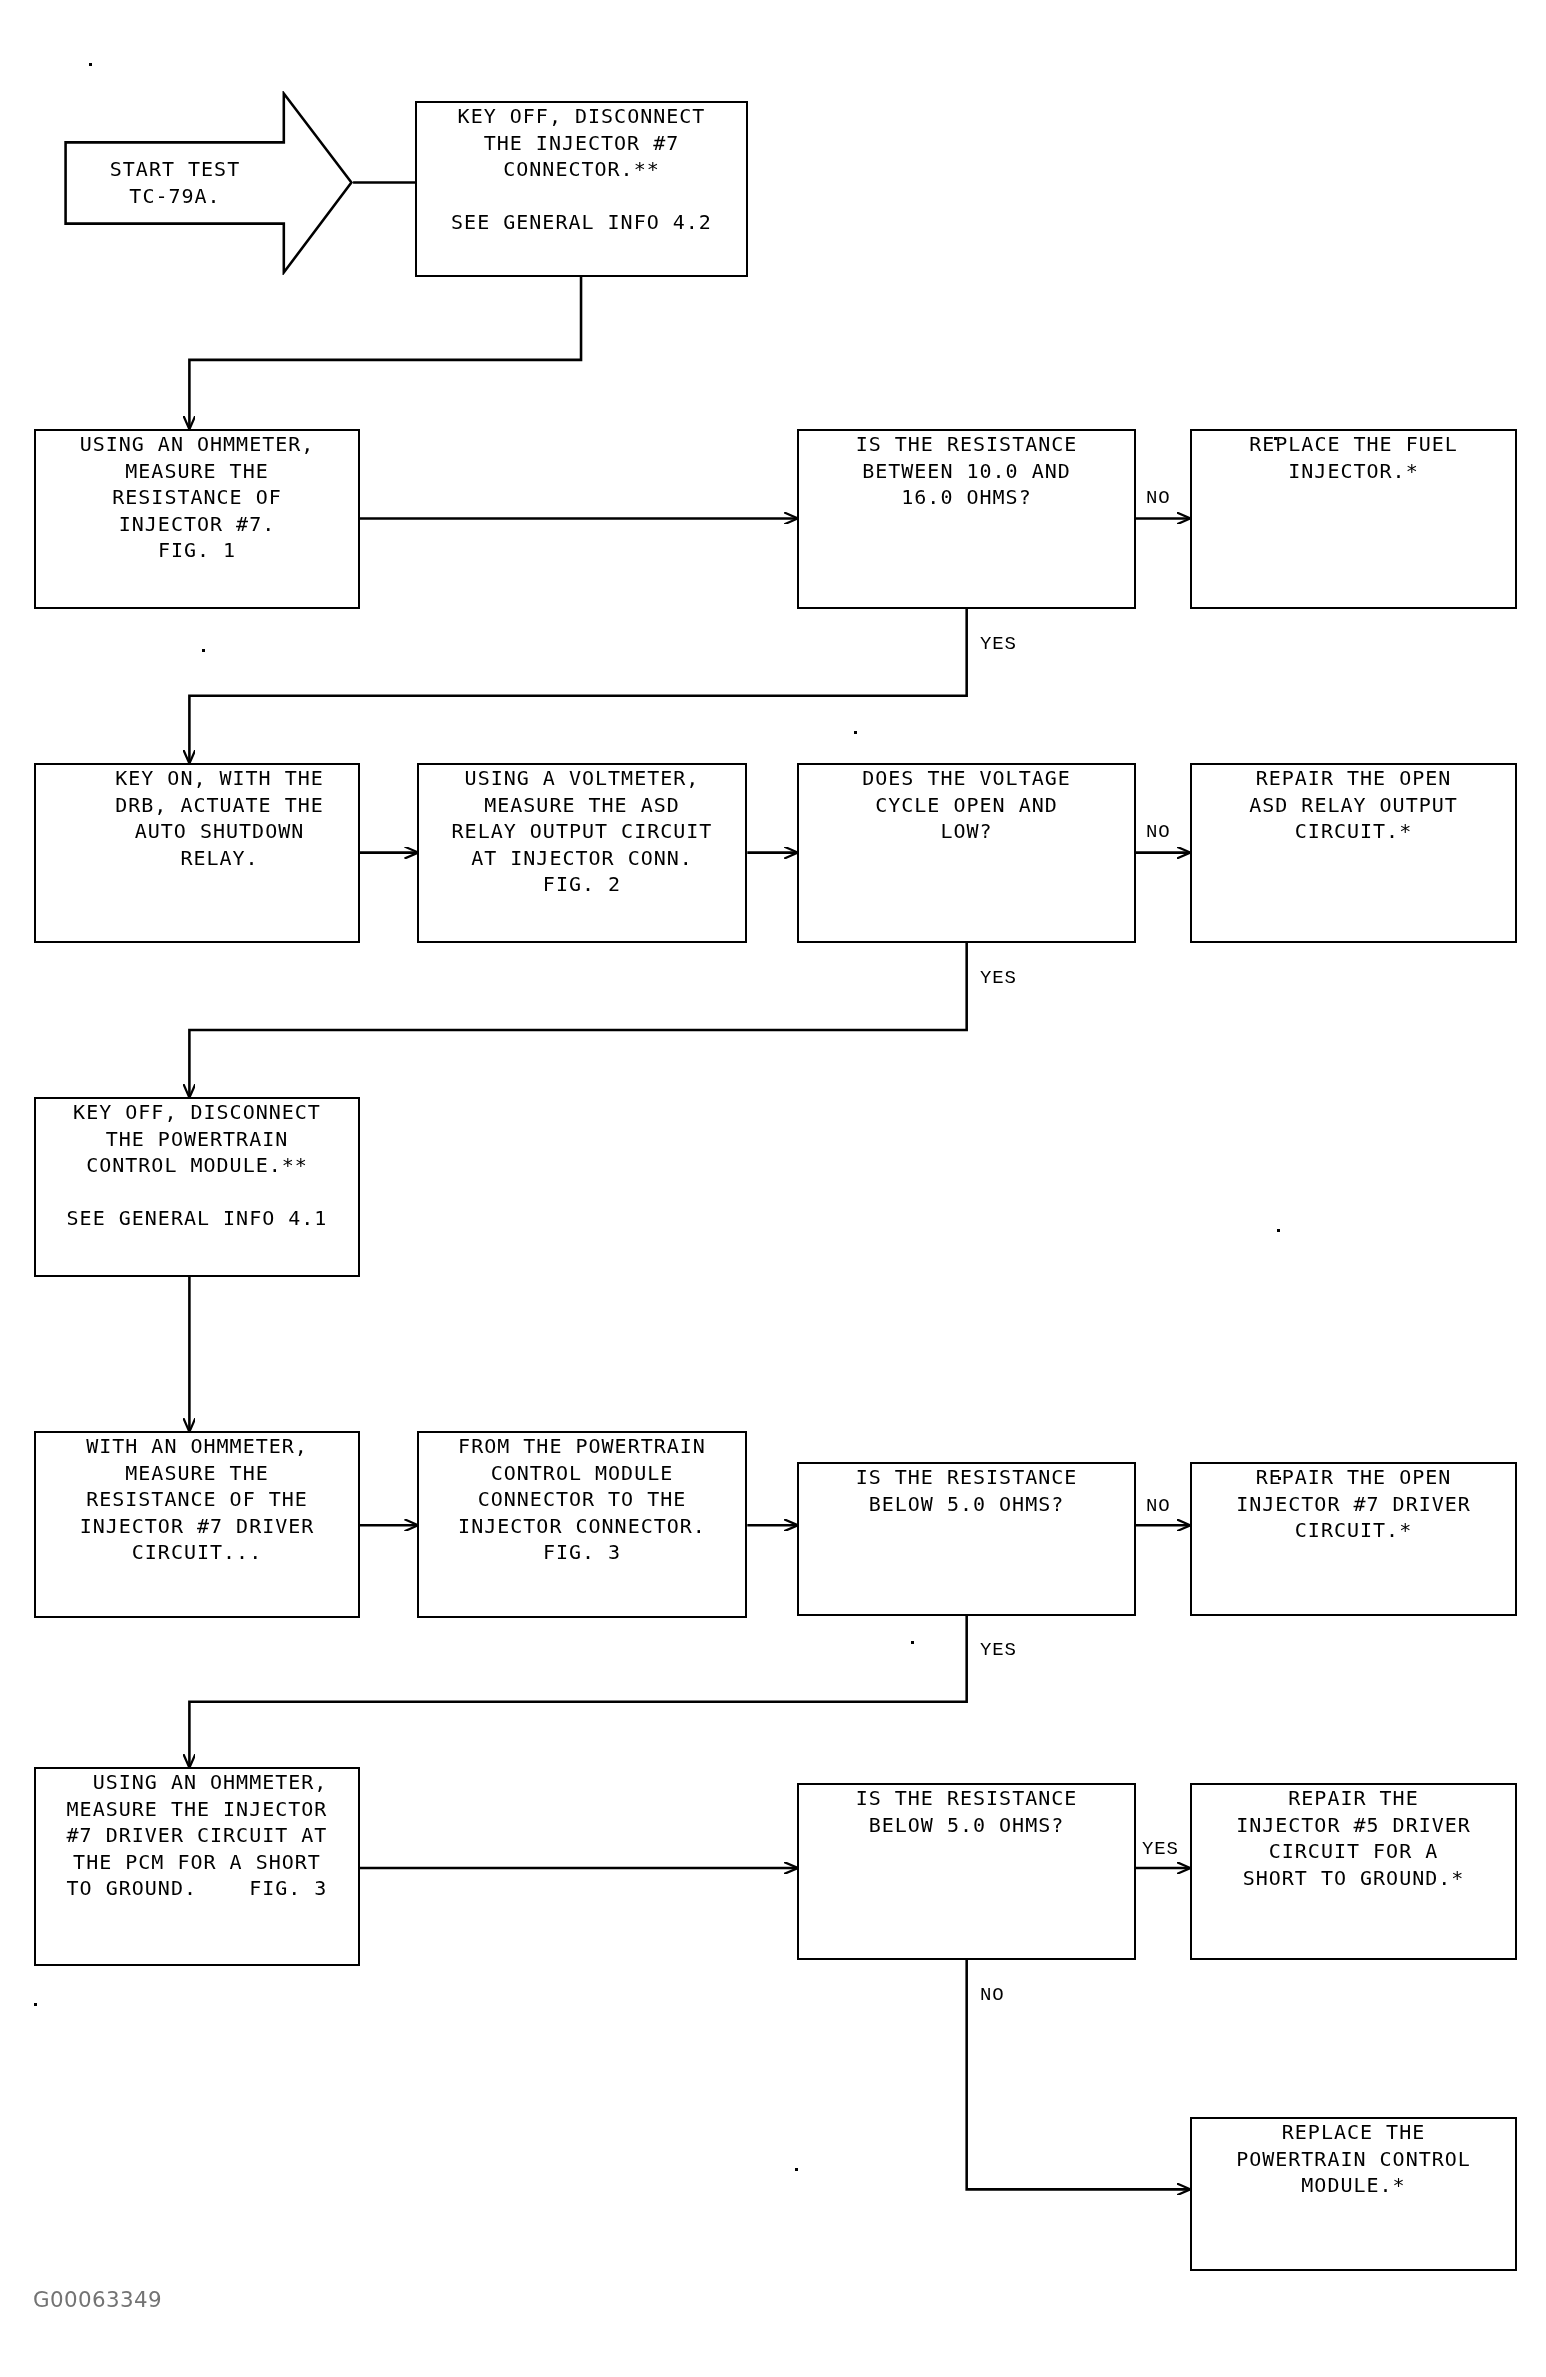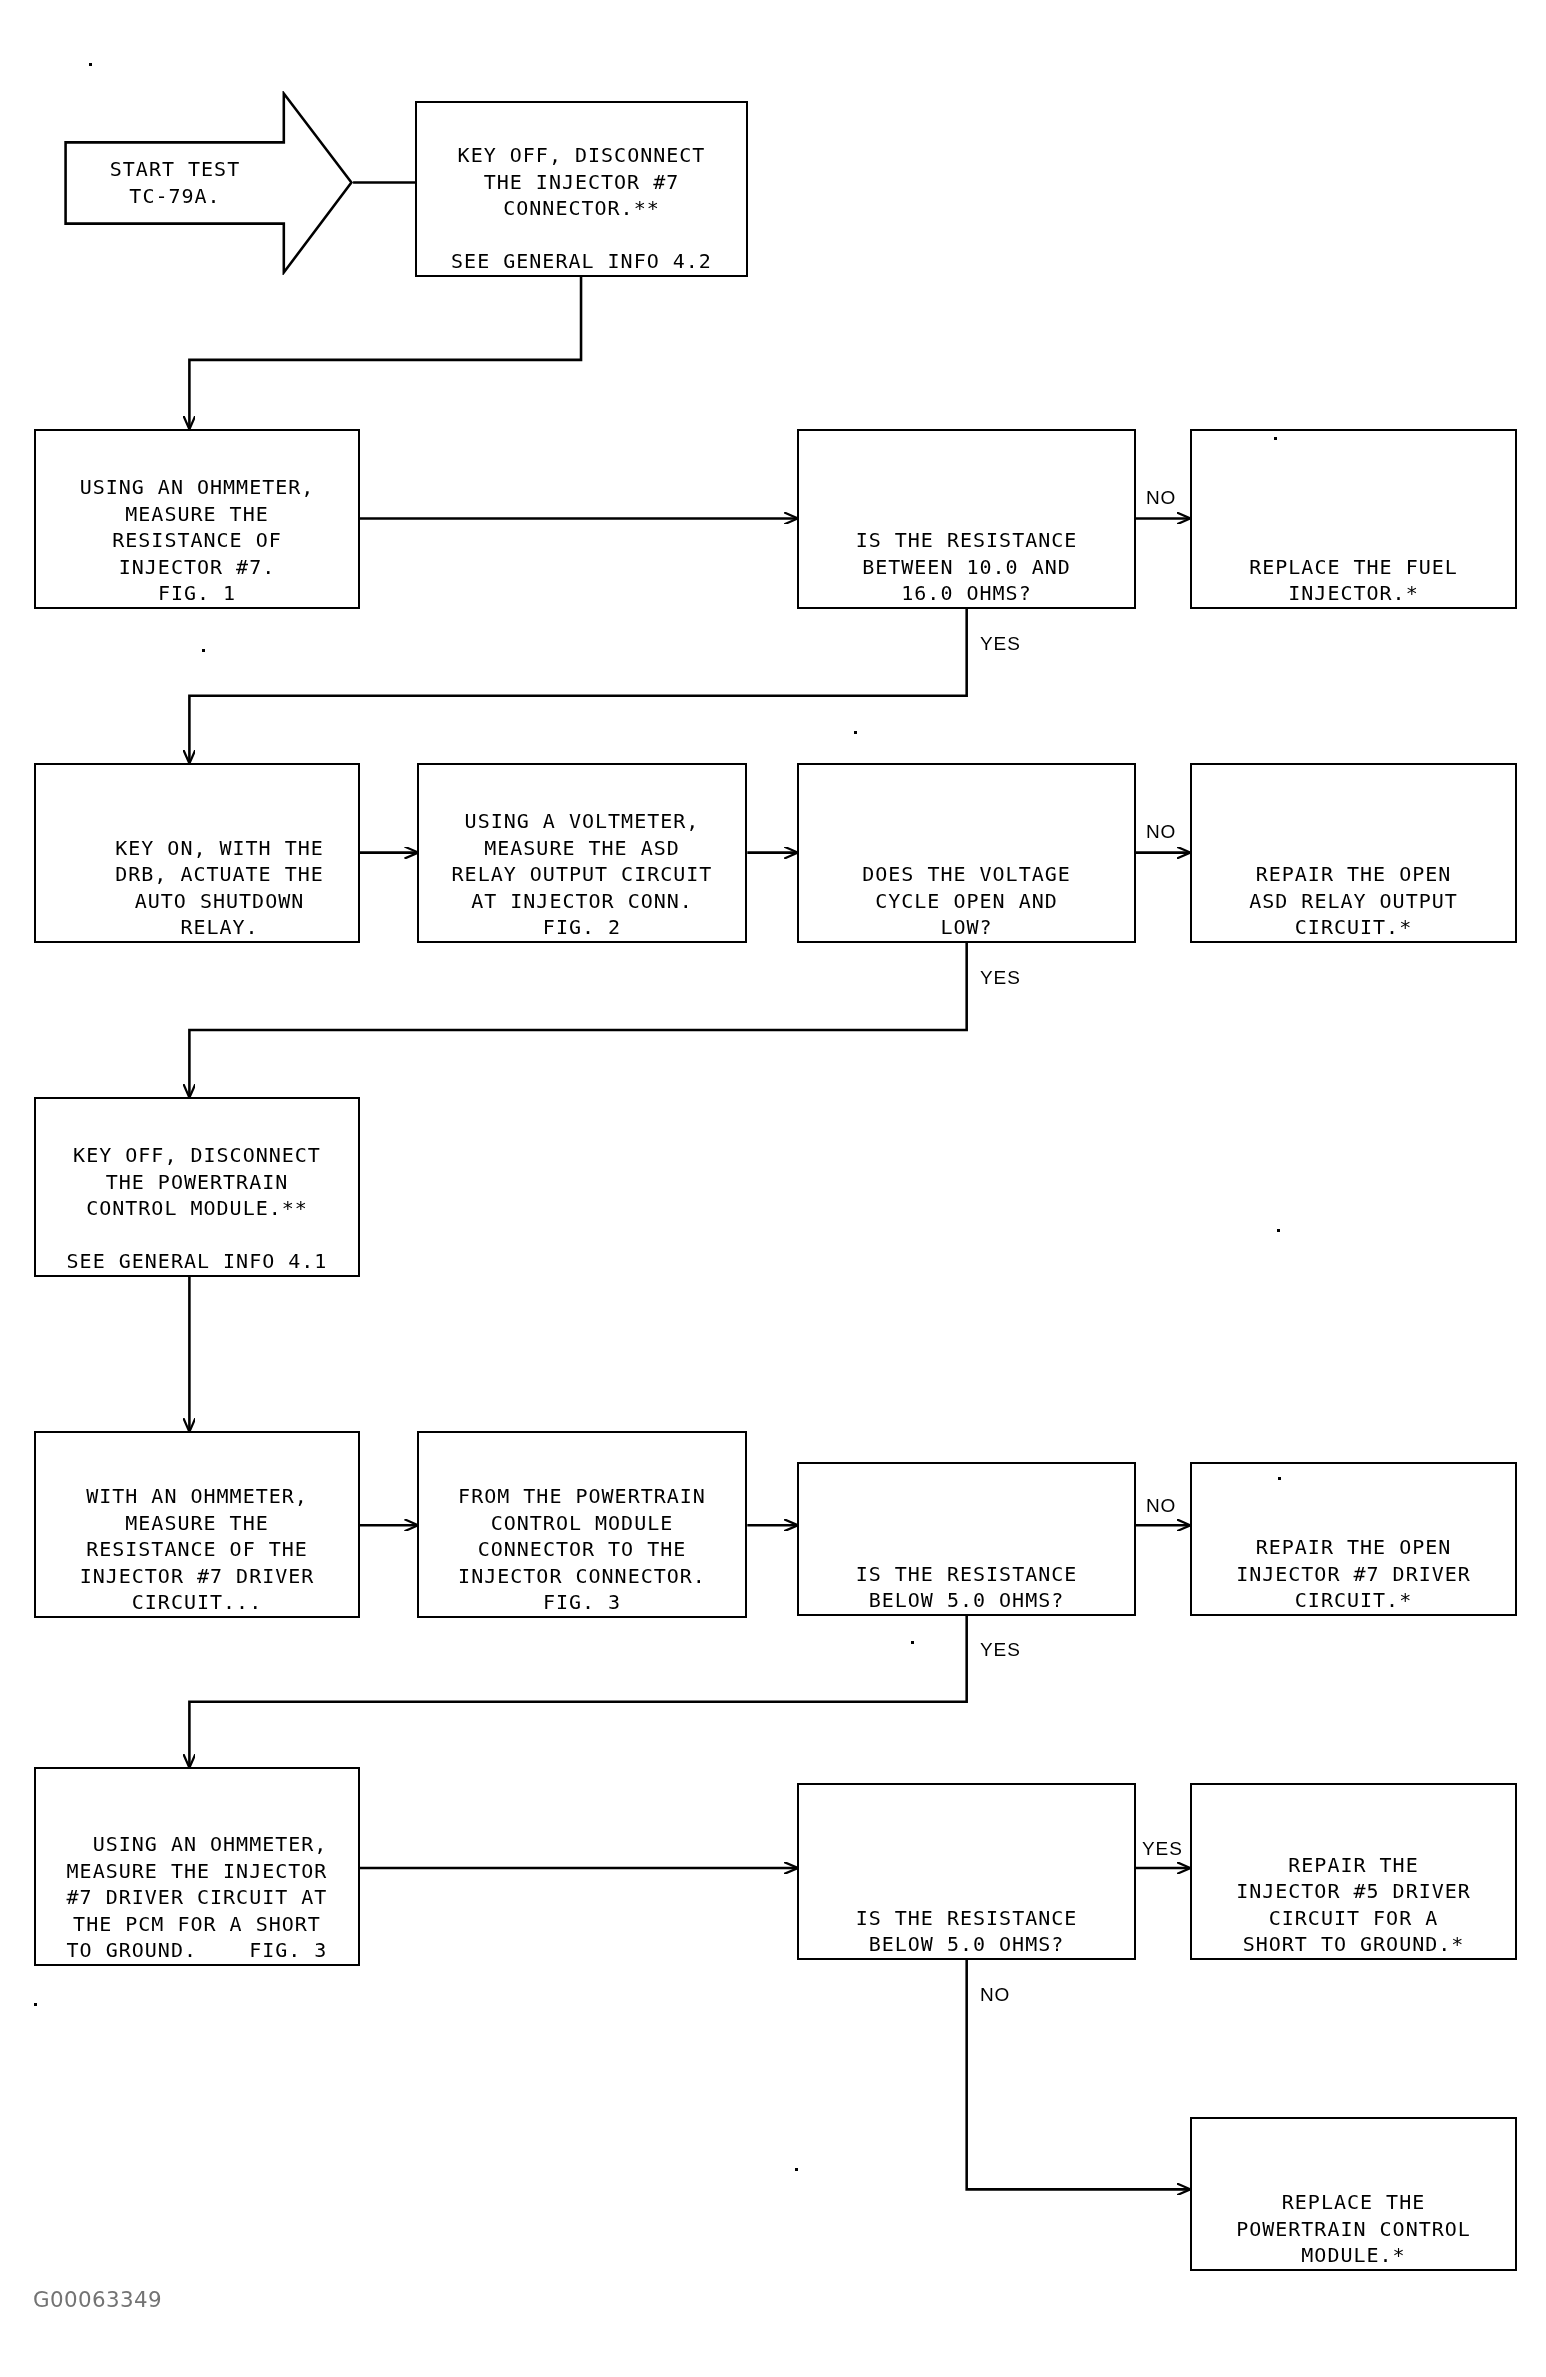--- a/index.html
+++ b/index.html
@@ -1,33 +1,33 @@
 <!DOCTYPE html>
 <html style="font-size:13.7px"><head>
 <meta charset="utf-8">
 <style>
   html,body{margin:0;padding:0;background:#ffffff;}
   body{width:1546px;height:2377px;position:relative;overflow:hidden;
        font-family:"DejaVu Sans Mono","Liberation Mono",monospace;}
   #stage{position:absolute;left:0;top:0;width:1546px;height:2377px;}
   svg.layer{position:absolute;left:0;top:0;width:1546px;height:2377px;overflow:visible;}
   .node{position:absolute;box-sizing:border-box;border:2.6px solid #000;background:#fff;
-        display:flex;align-items:flex-end;justify-content:center;}
+        display:flex;align-items:flex-start;justify-content:center;}
   .node .txt{white-space:pre;text-align:center;color:#000;
              font-family:"DejaVu Sans Mono","Liberation Mono",monospace;
              font-size:20px;line-height:26.6px;letter-spacing:1px;}
   .startshape{position:absolute;}
   .startshape .txt{position:absolute;left:0;top:0;width:100%;height:100%;
                    display:flex;align-items:center;justify-content:center;
                    white-space:pre;text-align:center;color:#000;
                    font-family:"DejaVu Sans Mono","Liberation Mono",monospace;
                    font-size:20px;line-height:26.6px;letter-spacing:1px;
                    padding-right:67px;box-sizing:border-box;}
   .edgelabel{position:absolute;color:#000;white-space:pre;
-             font-family:Liberation Sans, sans-serif;
+             font-family:Liberation Mono, monospace;
              font-size:19px;letter-spacing:0.9px;}
   .footer{position:absolute;color:#737373;white-space:pre;
           font-family:"DejaVu Sans","Liberation Sans",sans-serif;
           font-size:21.4px;letter-spacing:0.4px;}
   .speck{position:absolute;background:#000;width:2.6px;height:2.6px;}
 </style>
 </head>
 <body>
 
 <div id="stage">

